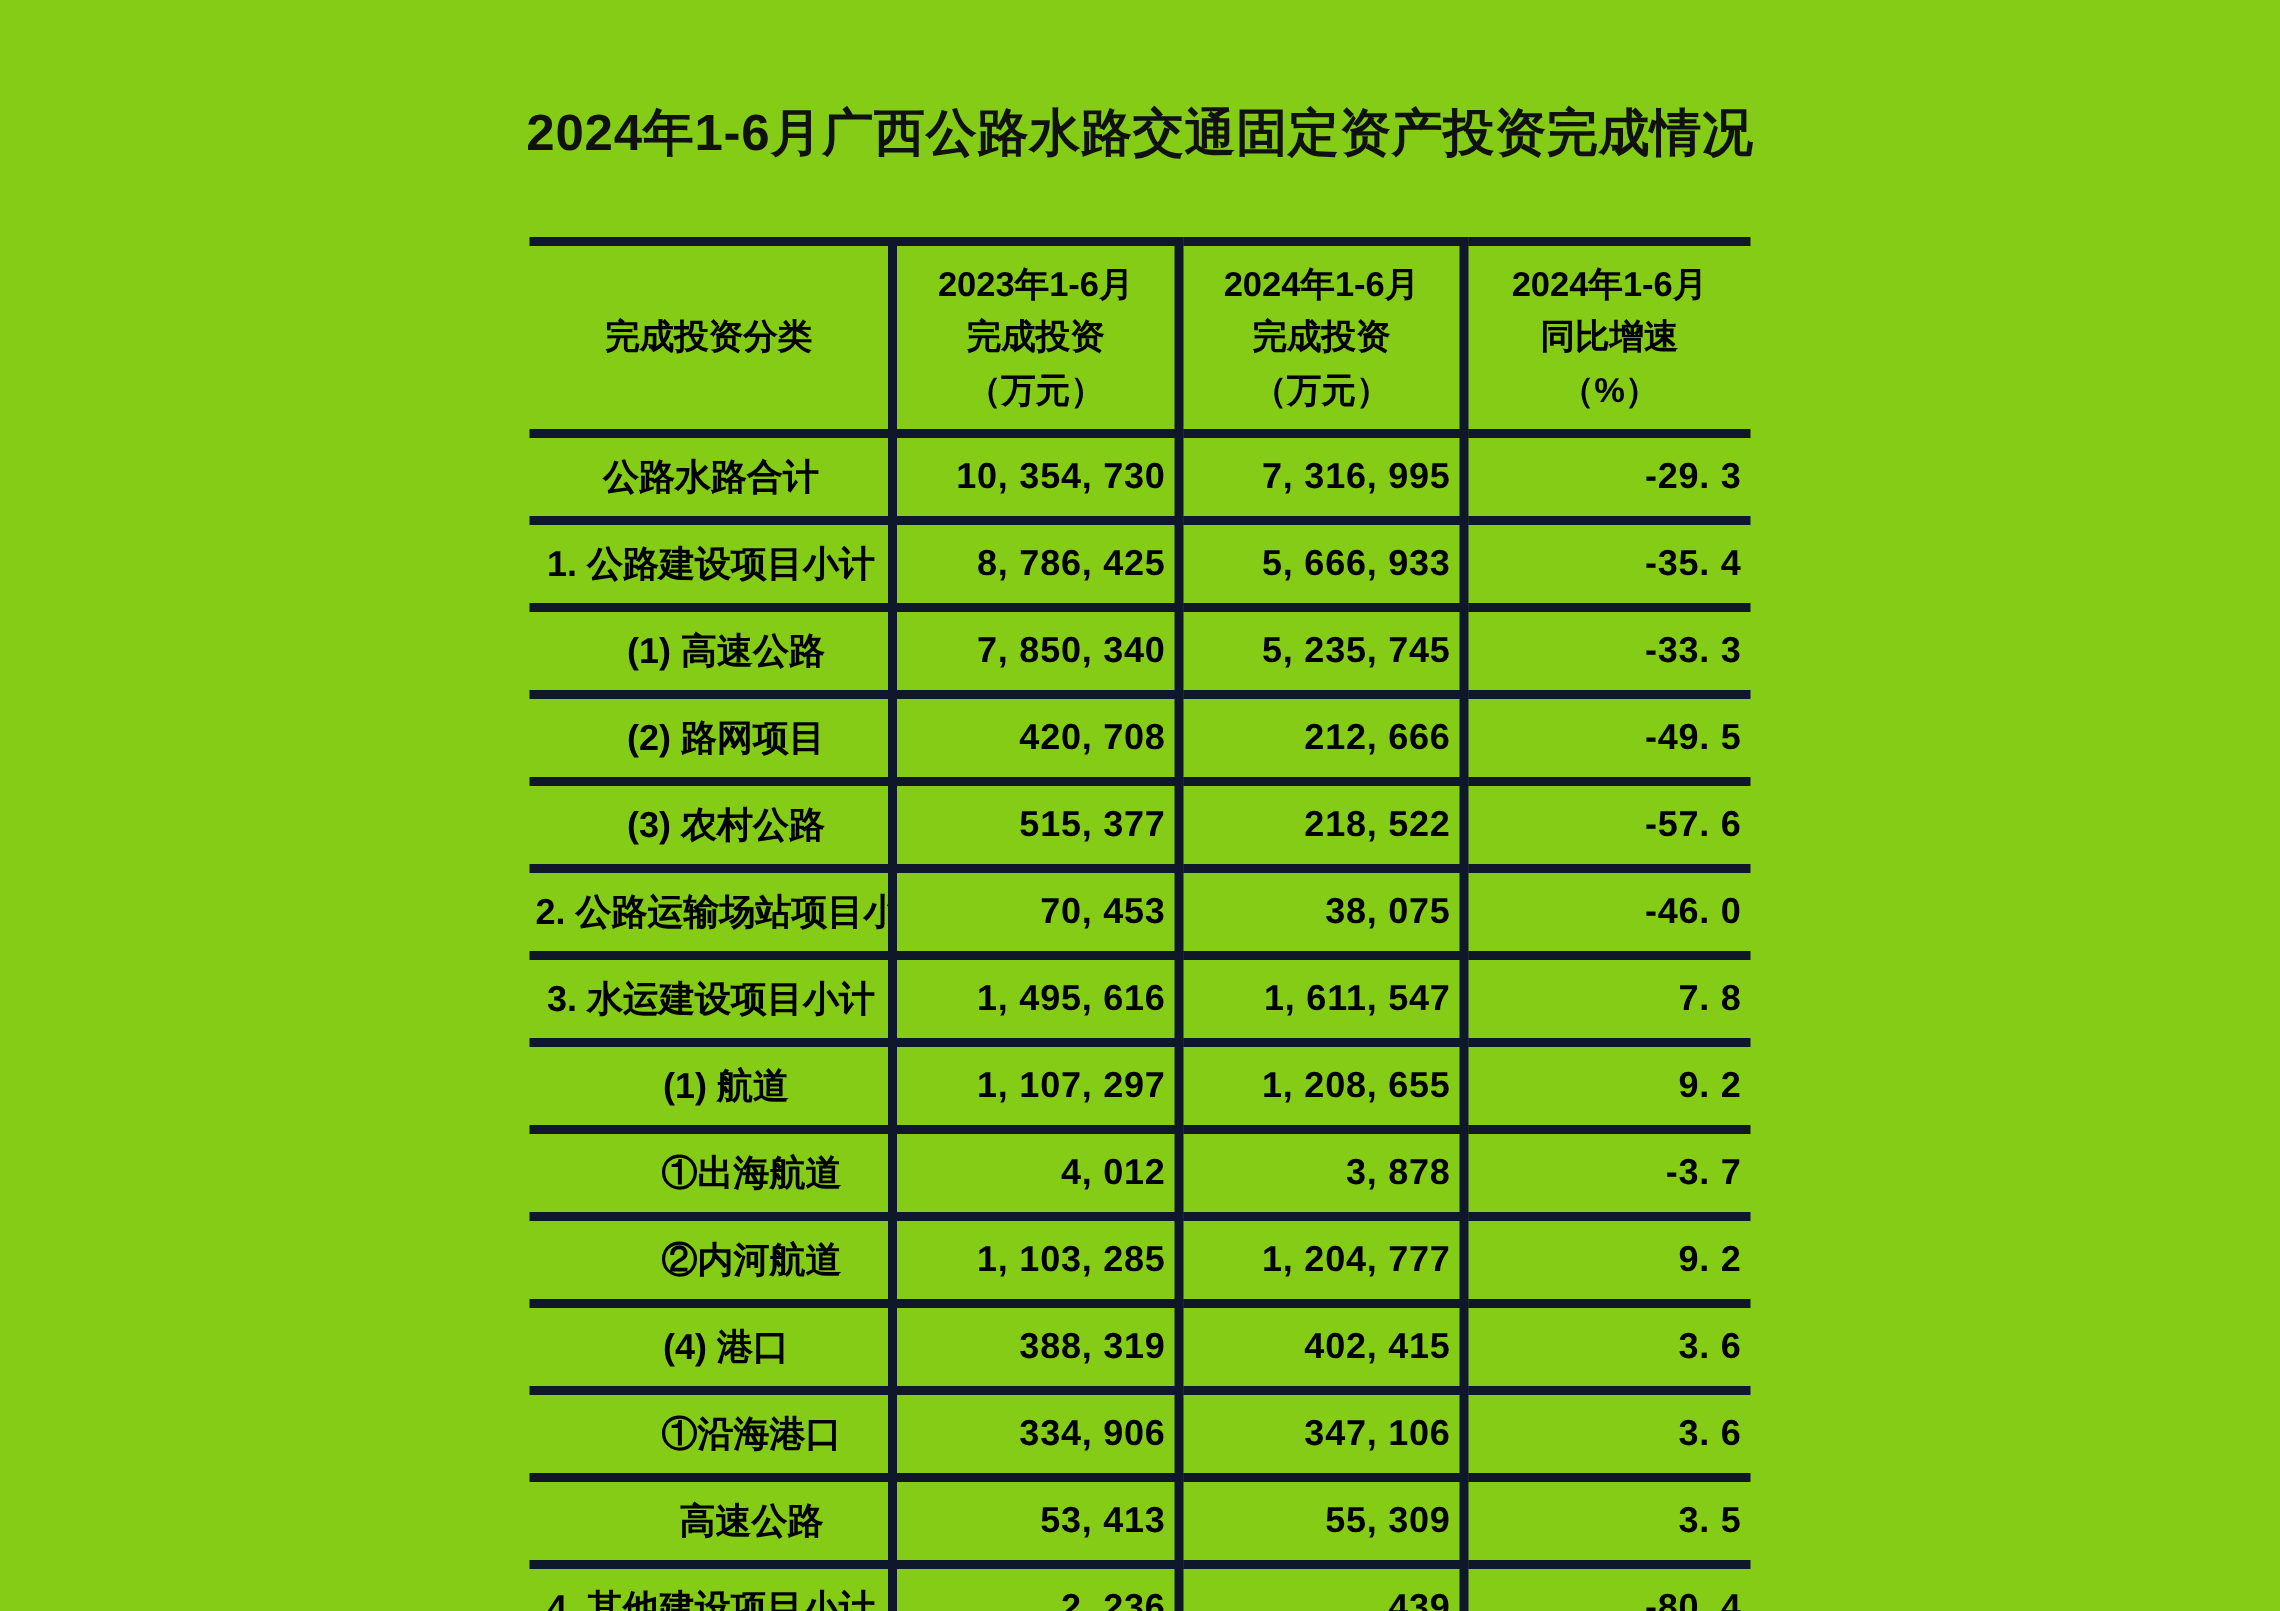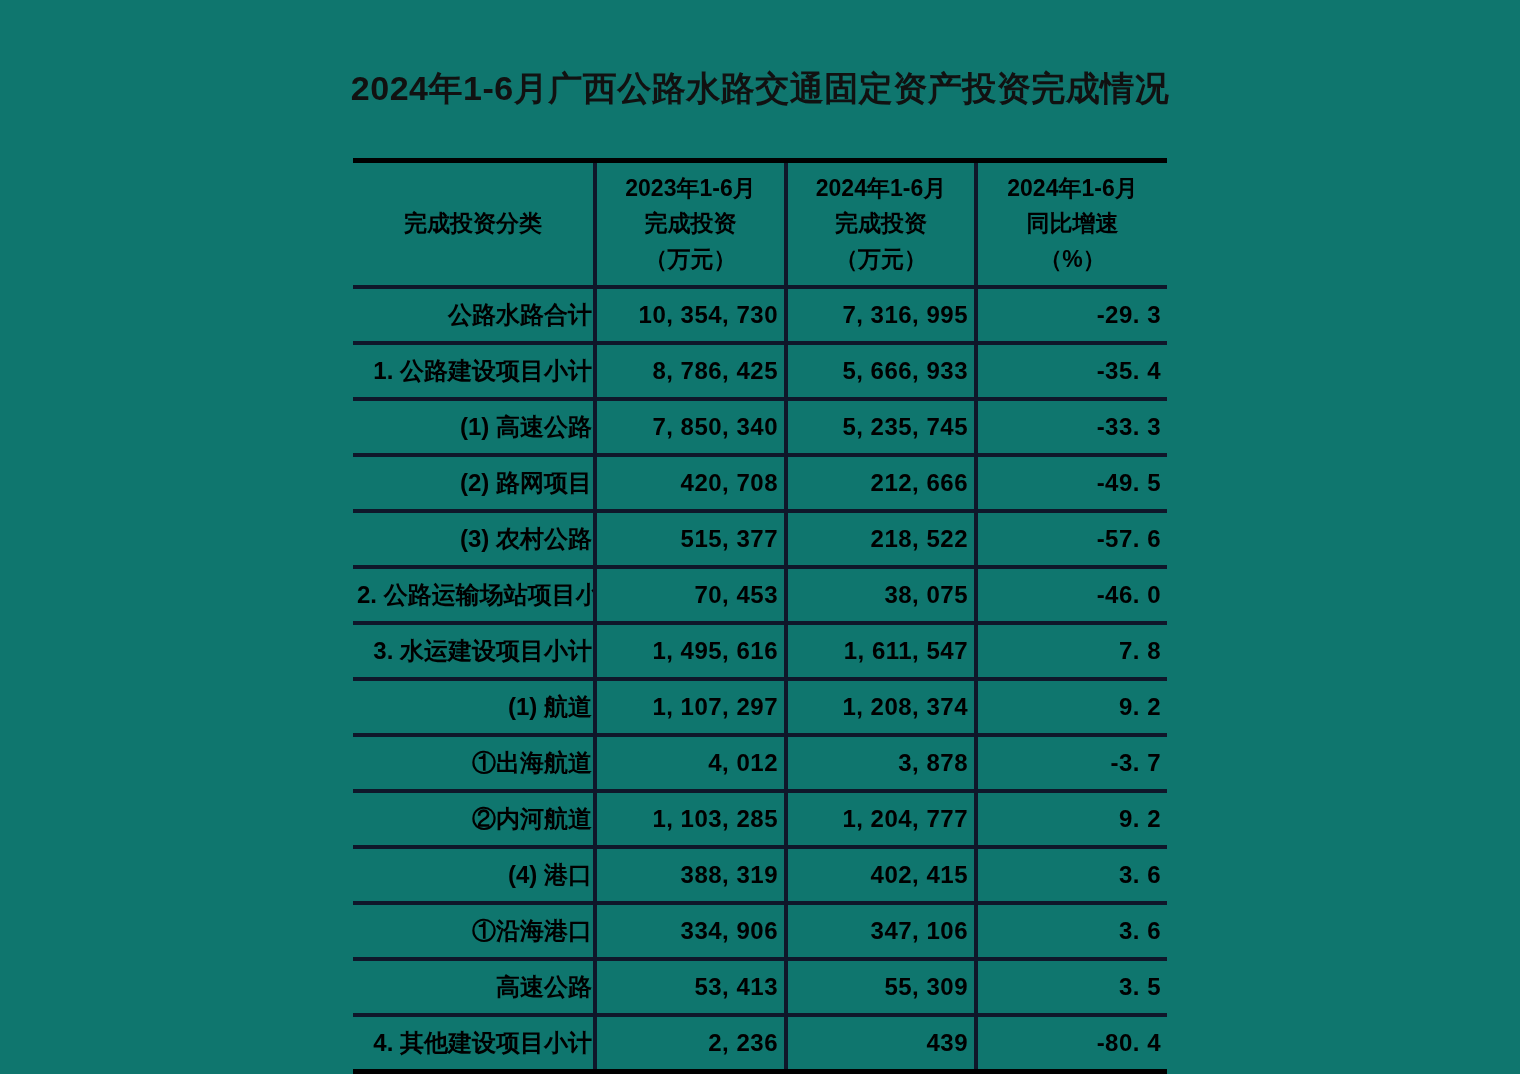--- a/index.html
+++ b/index.html
@@ -6,21 +6,21 @@
     margin: 0;
     padding: 0;
     background: #ffffff;
     font-family: "Liberation Sans", sans-serif;
     color: #000;
   }
   .page {
     position: relative;
     width: 1520px;
     height: 1074px;
-    background: #0f766e;
+    background: #84cc16;
     overflow: hidden;
   }
   .title {
     margin: 0;
     padding-top: 66px;
     text-align: center;
     font-size: 34px;
     font-weight: 700;
     letter-spacing: 0.5px;
     color: #111;
@@ -28,41 +28,41 @@
   table.invest-table {
     width: 814px;
     margin: 46px auto 0 auto;
     border-collapse: collapse;
     table-layout: fixed;
     border-top: 5px solid #000;
     border-bottom: 5px solid #000;
   }
   .invest-table th,
   .invest-table td {
-    border: 4px solid #0f172a;
+    border: 6px solid #0f172a;
     font-weight: 700;
     vertical-align: middle;
     overflow: hidden;
   }
   .invest-table tr > *:first-child { border-left: none; }
   .invest-table tr > *:last-child  { border-right: none; }
   .invest-table thead th {
     height: 120px;
     font-size: 23px;
     text-align: center;
     white-space: pre-line;
     line-height: 1.55;
     font-weight: 700;
   }
   .invest-table tbody td {
     height: 50px;
     font-size: 24px;
   }
   td.cat {
-    text-align: right;
+    text-align: center;
     white-space: nowrap;
   }
   td.num {
     text-align: right;
     padding-right: 6px;
     white-space: nowrap;
     letter-spacing: 0.5px;
     border-radius: 27px;
   }
   td.indent-0 { padding-left: 4px; }
@@ -136,21 +136,21 @@
       </tr>
       <tr>
         <td class="cat indent-0">3. 水运建设项目小计</td>
         <td class="num">1, 495, 616</td>
         <td class="num">1, 611, 547</td>
         <td class="num">7. 8</td>
       </tr>
       <tr>
         <td class="cat indent-1">(1) 航道</td>
         <td class="num">1, 107, 297</td>
-        <td class="num">1, 208, 374</td>
+        <td class="num">1, 208, 655</td>
         <td class="num">9. 2</td>
       </tr>
       <tr>
         <td class="cat indent-2">①出海航道</td>
         <td class="num">4, 012</td>
         <td class="num">3, 878</td>
         <td class="num">-3. 7</td>
       </tr>
       <tr>
         <td class="cat indent-2">②内河航道</td>

